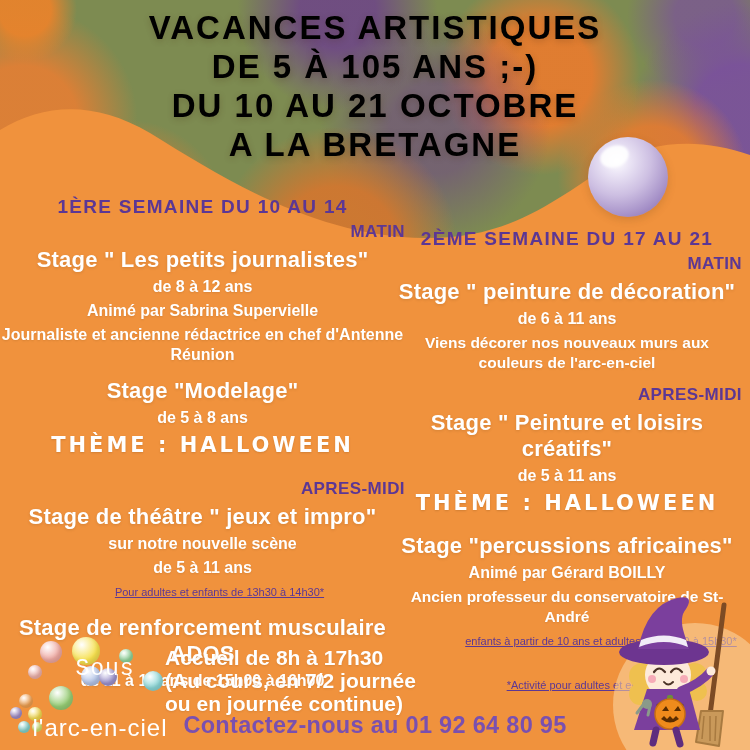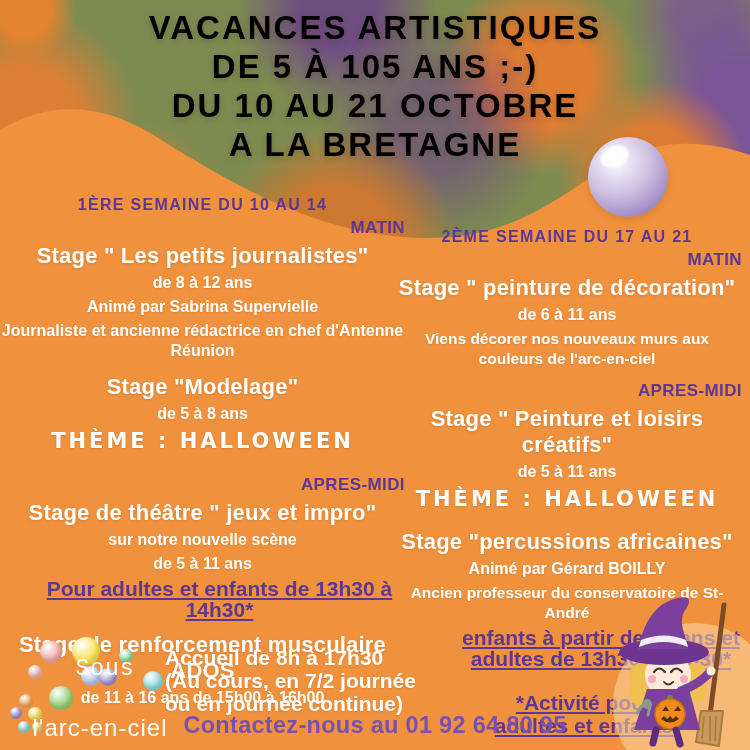--- a/index.html
+++ b/index.html
@@ -37,26 +37,26 @@
     background:radial-gradient(circle at 36% 30%, #ffffff 0%, #ece6f6 16%, #cdbfe2 45%, #a691c8 72%, #8a72b4 90%, #a995cc 100%);
     box-shadow:0 3px 8px rgba(90,55,20,.18);
   }
   .bigbubble::after{
     content:"";position:absolute;left:15%;top:11%;width:36%;height:26%;
     background:rgba(255,255,255,.9);border-radius:50%;transform:rotate(-20deg);filter:blur(1px);
   }
   
   .col-left {position:absolute;left:0;top:196px;width:405px;text-align:center;}
   .col-right{position:absolute;left:392px;top:228px;width:350px;text-align:center;}
-  .h-purple{color:#5c3794;font-weight:bold;font-size:16px;letter-spacing:1.3px;}
+  .h-purple{color:#5c3794;font-weight:bold;font-size:19px;letter-spacing:1.3px;}
   .lbl{color:#5c3794;font-weight:bold;font-size:17px;margin-top:4px;letter-spacing:.4px;text-align:right;}
   .stage{color:#fff;font-weight:bold;font-size:22px;margin-top:5px;letter-spacing:.2px;text-shadow:0 1px 3px rgba(90,55,20,.18);}
   .det{color:#fff;font-weight:bold;font-size:16px;margin-top:4px;line-height:20px;text-shadow:0 1px 2px rgba(90,55,20,.15);}
   .theme{color:#fff;font-weight:bold;font-size:21px;margin-top:5px;letter-spacing:3px;font-family:"DejaVu Sans",sans-serif;text-shadow:0 1px 2px rgba(90,55,20,.2);}
-  .plink{color:#5c3794;font-weight:bold;font-size:21px;margin-top:4px;text-decoration:underline;line-height:21px;padding-left:34px;}
+  .plink{color:#5c3794;font-weight:normal;font-size:11px;margin-top:4px;text-decoration:underline;line-height:21px;padding-left:34px;}
   
   .accueil{position:absolute;left:165px;top:646px;width:420px;
     color:#fff;font-weight:bold;font-size:21px;line-height:23px;text-shadow:0 1px 2px rgba(90,55,20,.15);}
   .contact{position:absolute;left:120px;top:712px;width:510px;text-align:center;
     color:#7a50af;font-weight:bold;font-size:23.5px;letter-spacing:.3px;}
   
   .logo-t1{position:absolute;left:55px;top:656px;width:100px;text-align:center;color:#fff;font-size:23px;letter-spacing:1px;font-family:Liberation Mono, monospace;}
   .logo-t2{position:absolute;left:10px;top:714px;width:180px;text-align:center;color:#fff;font-size:24px;letter-spacing:1px;}
   .lbub{position:absolute;border-radius:50%;
     background:radial-gradient(circle at 35% 28%, #ffffff 0%, var(--c) 60%, var(--c) 100%);

